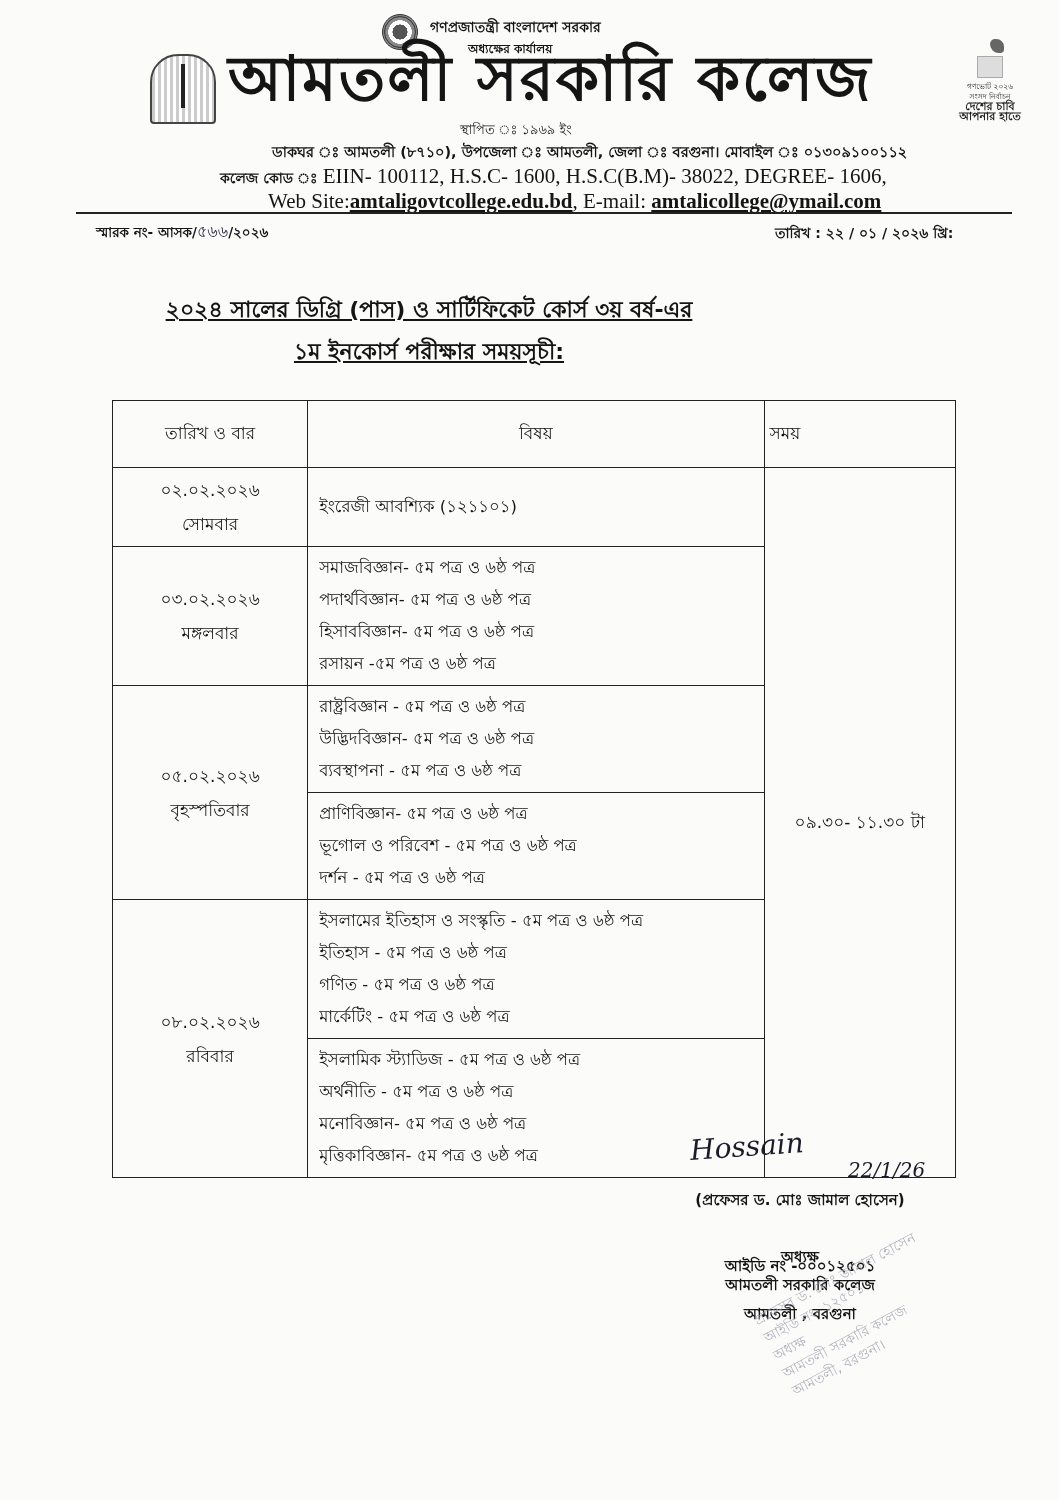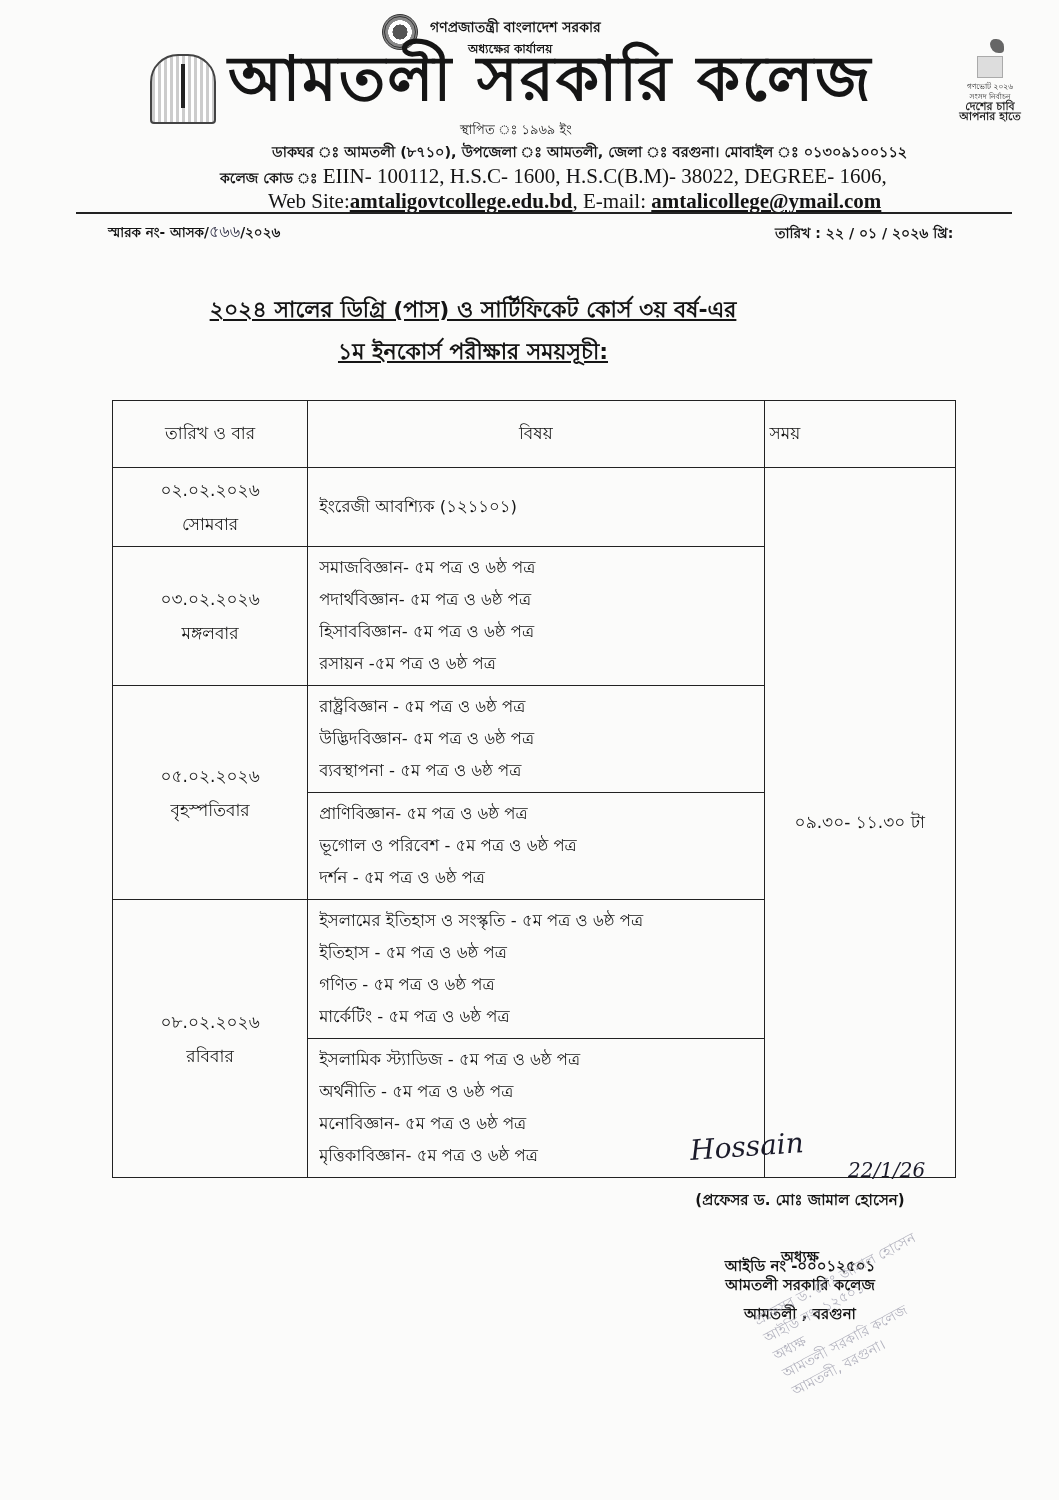--- a/index.html
+++ b/index.html
@@ -23,30 +23,30 @@
   }
   .college-logo::after { content: ""; position: absolute; left: 29px; top: 8px; width: 4px; height: 44px; background: #222; }
   .college-name { left: 228px; top: 48px; font-size: 62px; font-weight: bold; letter-spacing: 2px; line-height: 1; }
   .established { left: 460px; top: 120px; font-size: 13px; font-weight: normal; }
   .address { left: 272px; top: 141px; font-size: 14.5px; font-weight: bold; }
   .codes { left: 220px; top: 164px; font-family: "Liberation Serif", serif; font-size: 21px; }
   .codes .bn { font-family: "DejaVu Sans", sans-serif; font-size: 14px; font-weight: bold; }
   .web { left: 268px; top: 189px; font-family: "Liberation Serif", serif; font-size: 21px; }
   .web u { font-weight: bold; }
   .rule { left: 76px; top: 212px; width: 936px; height: 2px; background: #222; }
-  .memo { left: 96px; top: 219px; font-size: 13.5px; font-weight: bold; margin-left: 12px; }
+  .memo { left: 96px; top: 219px; font-size: 13.5px; font-weight: bold; }
   .memo .hand { font-family: "DejaVu Serif", serif; font-weight: normal; font-size: 16px; color: #2a2a40; }
   .date { left: 766px; top: 222px; font-size: 14px; font-weight: bold; margin-left: 9px; }
   .election-logo { left: 955px; top: 36px; width: 70px; height: 100px; text-align: center; }
   .ballot-box { margin: 20px auto 4px; width: 24px; height: 20px; background: #ddd; border: 1px solid #aaa; position: relative; }
   .ballot-hand { position: absolute; left: 12px; top: -18px; width: 14px; height: 14px; background: #666; border-radius: 40% 60% 30% 70%; }
   .election-text { font-size: 7.5px; line-height: 10px; color: #222; }
   .election-text .big { font-size: 11px; font-weight: bold; }
   
-  .title { left: 0; width: 858px; text-align: center; font-size: 22px; font-weight: bold; text-decoration: underline; margin-left: 44px; }
+  .title { left: 0; width: 858px; text-align: center; font-size: 22px; font-weight: bold; text-decoration: underline; }
   .title1 { top: 292px; }
   .title2 { top: 334px; }
   
   .schedule { left: 112px; top: 400px; width: 844px; border-collapse: collapse; }
   .schedule td, .schedule th { border: 1.5px solid #222; padding: 5px; vertical-align: middle; }
   .schedule th { height: 56px; font-weight: normal; font-size: 17px; }
   .col-date { width: 192px; text-align: center; }
   .col-subj { width: 456px; }
   .col-time { width: 192px; text-align: left; }
   .date-cell { font-size: 17px; line-height: 34px; text-align: center; }

